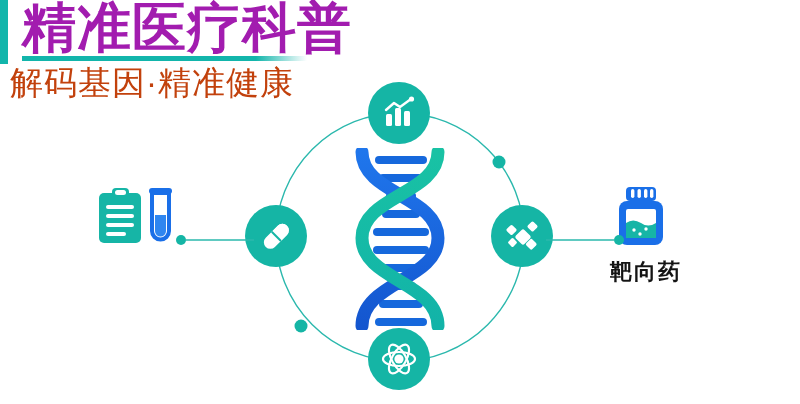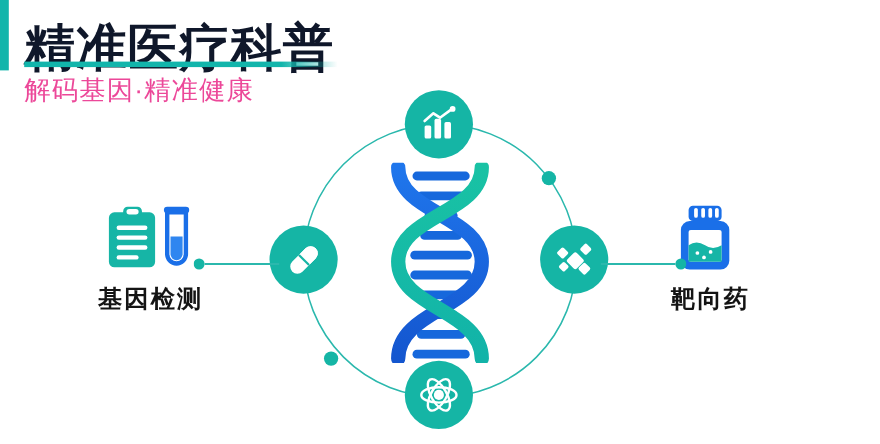--- a/index.html
+++ b/index.html
@@ -12,31 +12,31 @@
   }
   .stage{position:absolute;inset:0;width:800px;height:404px;}
 
   
   .accent-bar{
     position:absolute;left:0;top:0;width:8px;height:64px;
     background:#12b5ab;
   }
   .title{
     position:absolute;left:22px;top:2px;
-    font-size:46px;line-height:50px;font-weight:bold;
-    color:#0f172a;letter-spacing:1px;white-space:nowrap;margin-top:16px;
+    font-size:54px;line-height:50px;font-weight:bold;
+    color:#a21caf;letter-spacing:1px;white-space:nowrap;
   }
   .title-rule{
     position:absolute;left:22px;top:56px;width:285px;height:5px;
     background:linear-gradient(to right,#12b5ab 0%,#12b5ab 82%,rgba(18,181,171,0) 100%);
   }
   .subtitle{
-    position:absolute;left:22px;top:66px;
-    font-size:24px;line-height:34px;font-weight:normal;
-    color:#ec4899;letter-spacing:1px;white-space:nowrap;
+    position:absolute;left:10px;top:66px;
+    font-size:33px;line-height:34px;font-weight:normal;
+    color:#c2410c;letter-spacing:1px;white-space:nowrap;
   }
 
   
   .diagram{position:absolute;left:255px;top:70px;width:290px;height:334px;}
   .ring-svg{position:absolute;left:0;top:0;}
   .helix-svg{position:absolute;left:79px;top:78px;}
 
   .node{
     position:absolute;border-radius:50%;
     background:#15b5a5;
@@ -176,21 +176,20 @@
         <rect x="11" y="20" width="28" height="4" rx="2"></rect>
         <rect x="11" y="29" width="28" height="4" rx="2"></rect>
         <rect x="11" y="38" width="28" height="4" rx="2"></rect>
         <rect x="11" y="47" width="20" height="4" rx="2"></rect>
       </g>
 
       <path d="M57 8 h17 v38 a8.5 8.5 0 0 1 -17 0 Z" fill="#ffffff" stroke="#1a6fe8" stroke-width="4"></path>
       <path d="M60 30 h11 v16 a5.5 5.5 0 0 1 -11 0 Z" fill="#2f86f0"></path>
       <rect x="54" y="3" width="23" height="6" rx="3" fill="#1a6fe8"></rect>
     </svg>
-    <div class="side-label">基因检测</div>
   </div>
 
   <div class="side side-right">
     <svg class="side-art" width="62" height="62" viewBox="0 0 62 62">
       <rect x="16" y="2" width="30" height="14" rx="4" fill="#1a6fe8"></rect>
       <g fill="#ffffff">
         <rect x="21" y="4" width="3.4" height="9" rx="1.7"></rect>
         <rect x="27.5" y="4" width="3.4" height="9" rx="1.7"></rect>
         <rect x="34" y="4" width="3.4" height="9" rx="1.7"></rect>
         <rect x="40" y="4" width="3.4" height="9" rx="1.7"></rect>

